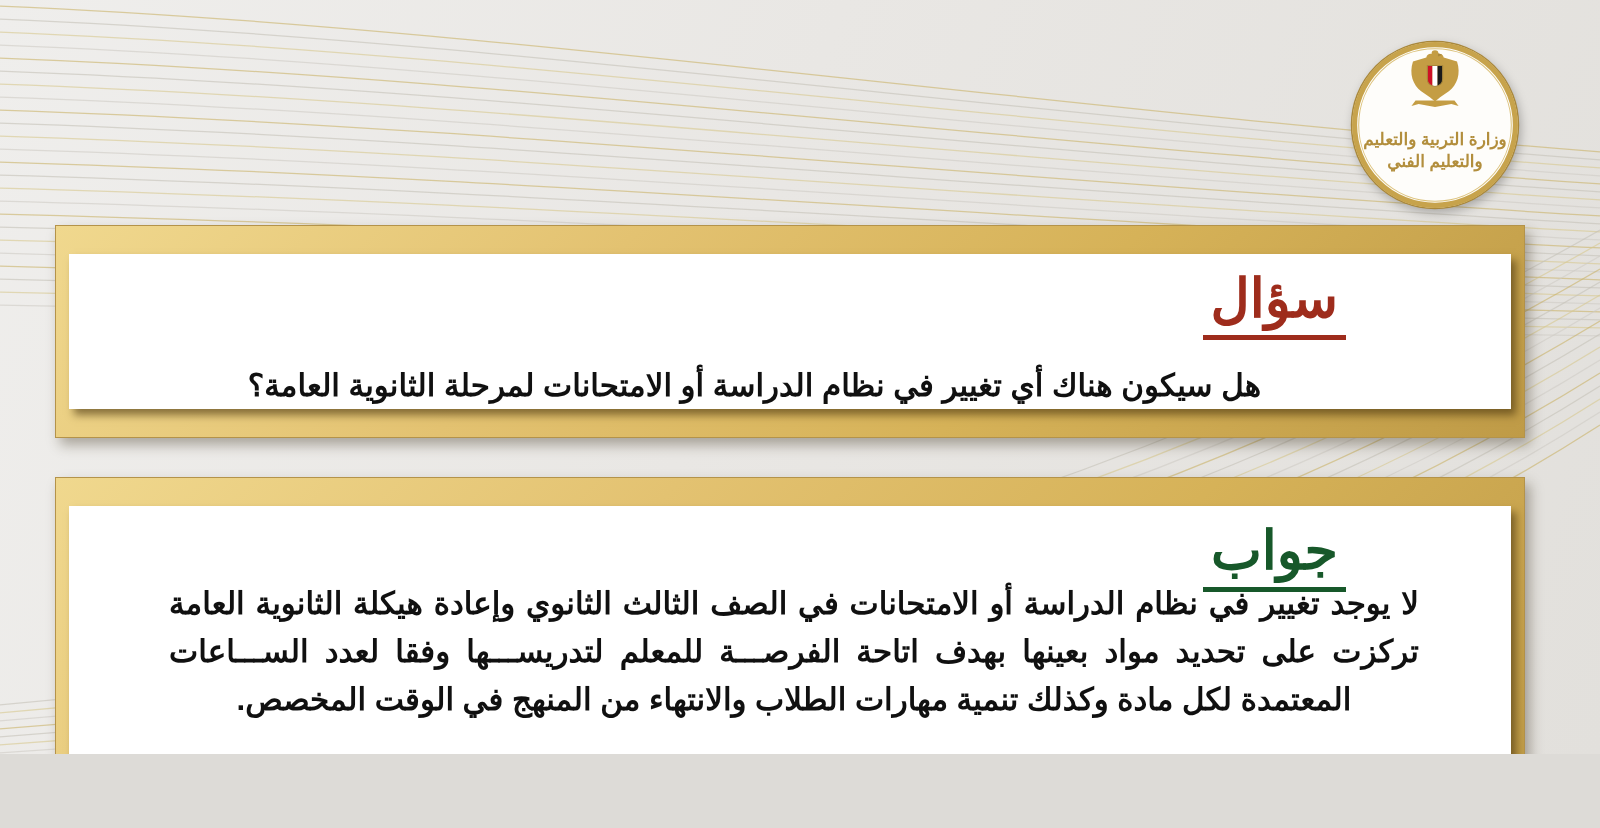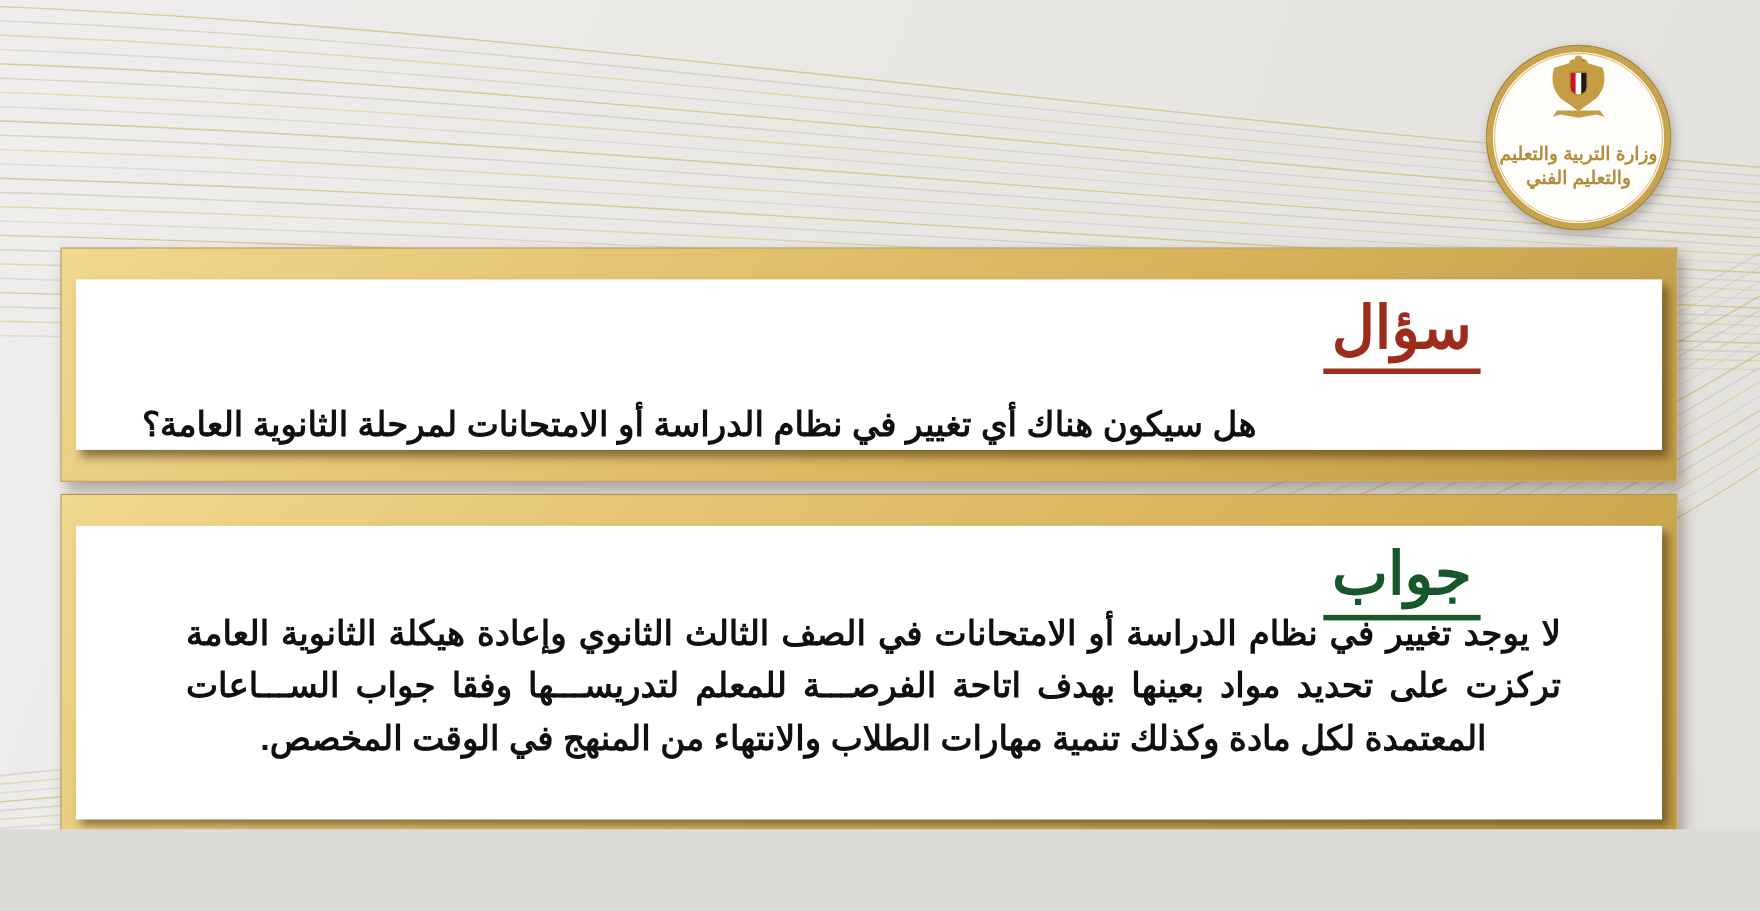--- a/index.html
+++ b/index.html
@@ -16,35 +16,35 @@
   .logo svg{width:100%;height:100%;}
   
   .card{
     position:absolute;left:55px;width:1470px;z-index:2;box-sizing:border-box;
     padding:28px 13px;
     background:linear-gradient(135deg,#f0d88e 0%,#e3c271 35%,#d6b258 65%,#bf9b47 100%);
     border:1px solid #b4934a;
     box-shadow:5px 7px 12px rgba(60,50,30,.38);
   }
   .card-question{top:225px;height:213px;}
-  .card-answer{top:449px;height:325px;}
+  .card-answer{top:477px;height:325px;}
   .card-inner{
     width:100%;height:100%;box-sizing:border-box;background:#ffffff;
     box-shadow:5px 6px 8px rgba(70,50,12,.6);
     overflow:hidden;
   }
   .card-heading{margin:16px 165px 0 0;text-align:right;line-height:1.05;}
   .card-heading span{
     display:inline-block;font-size:54px;font-weight:bold;
     padding:0 8px 8px 8px;border-bottom:5px solid currentColor;
   }
   .heading-red{color:#9e2c1c;}
   .heading-green{color:#17582a;}
   .question-text{
-    margin:24px 250px 0 60px;text-align:left;
+    margin:24px 250px 0 60px;text-align:right;
     font-size:31px;font-weight:bold;color:#101010;line-height:1.4;
   }
   .answer-text{
     margin:-12px 92px 0 100px;direction:rtl;
     text-align:justify;text-align-last:center;
     font-size:31px;font-weight:bold;color:#101010;line-height:1.56;
   }
 </style>
 </head>
 <body>
@@ -133,17 +133,17 @@
       </h2>
       <p class="question-text">هل سيكون هناك أي تغيير في نظام الدراسة أو الامتحانات لمرحلة الثانوية العامة؟</p>
     </div>
   </section>
 
   <section class="card card-answer">
     <div class="card-inner">
       <h2 class="card-heading heading-green">
         <span>جواب</span>
       </h2>
-      <p class="answer-text">لا يوجد تغيير في نظام الدراسة أو الامتحانات في الصف الثالث الثانوي وإعادة هيكلة الثانوية العامة تركزت على تحديد مواد بعينها بهدف اتاحة الفرصـــة للمعلم لتدريســـها وفقا جواب الســـاعات المعتمدة لكل مادة وكذلك تنمية مهارات الطلاب والانتهاء من المنهج في الوقت المخصص.</p>
+      <p class="answer-text">لا يوجد تغيير في نظام الدراسة أو الامتحانات في الصف الثالث الثانوي وإعادة هيكلة الثانوية العامة تركزت على تحديد مواد بعينها بهدف اتاحة الفرصـــة للمعلم لتدريســـها وفقا لعدد الســـاعات المعتمدة لكل مادة وكذلك تنمية مهارات الطلاب والانتهاء من المنهج في الوقت المخصص.</p>
     </div>
   </section>
 
 </div>
 
 </body></html>

